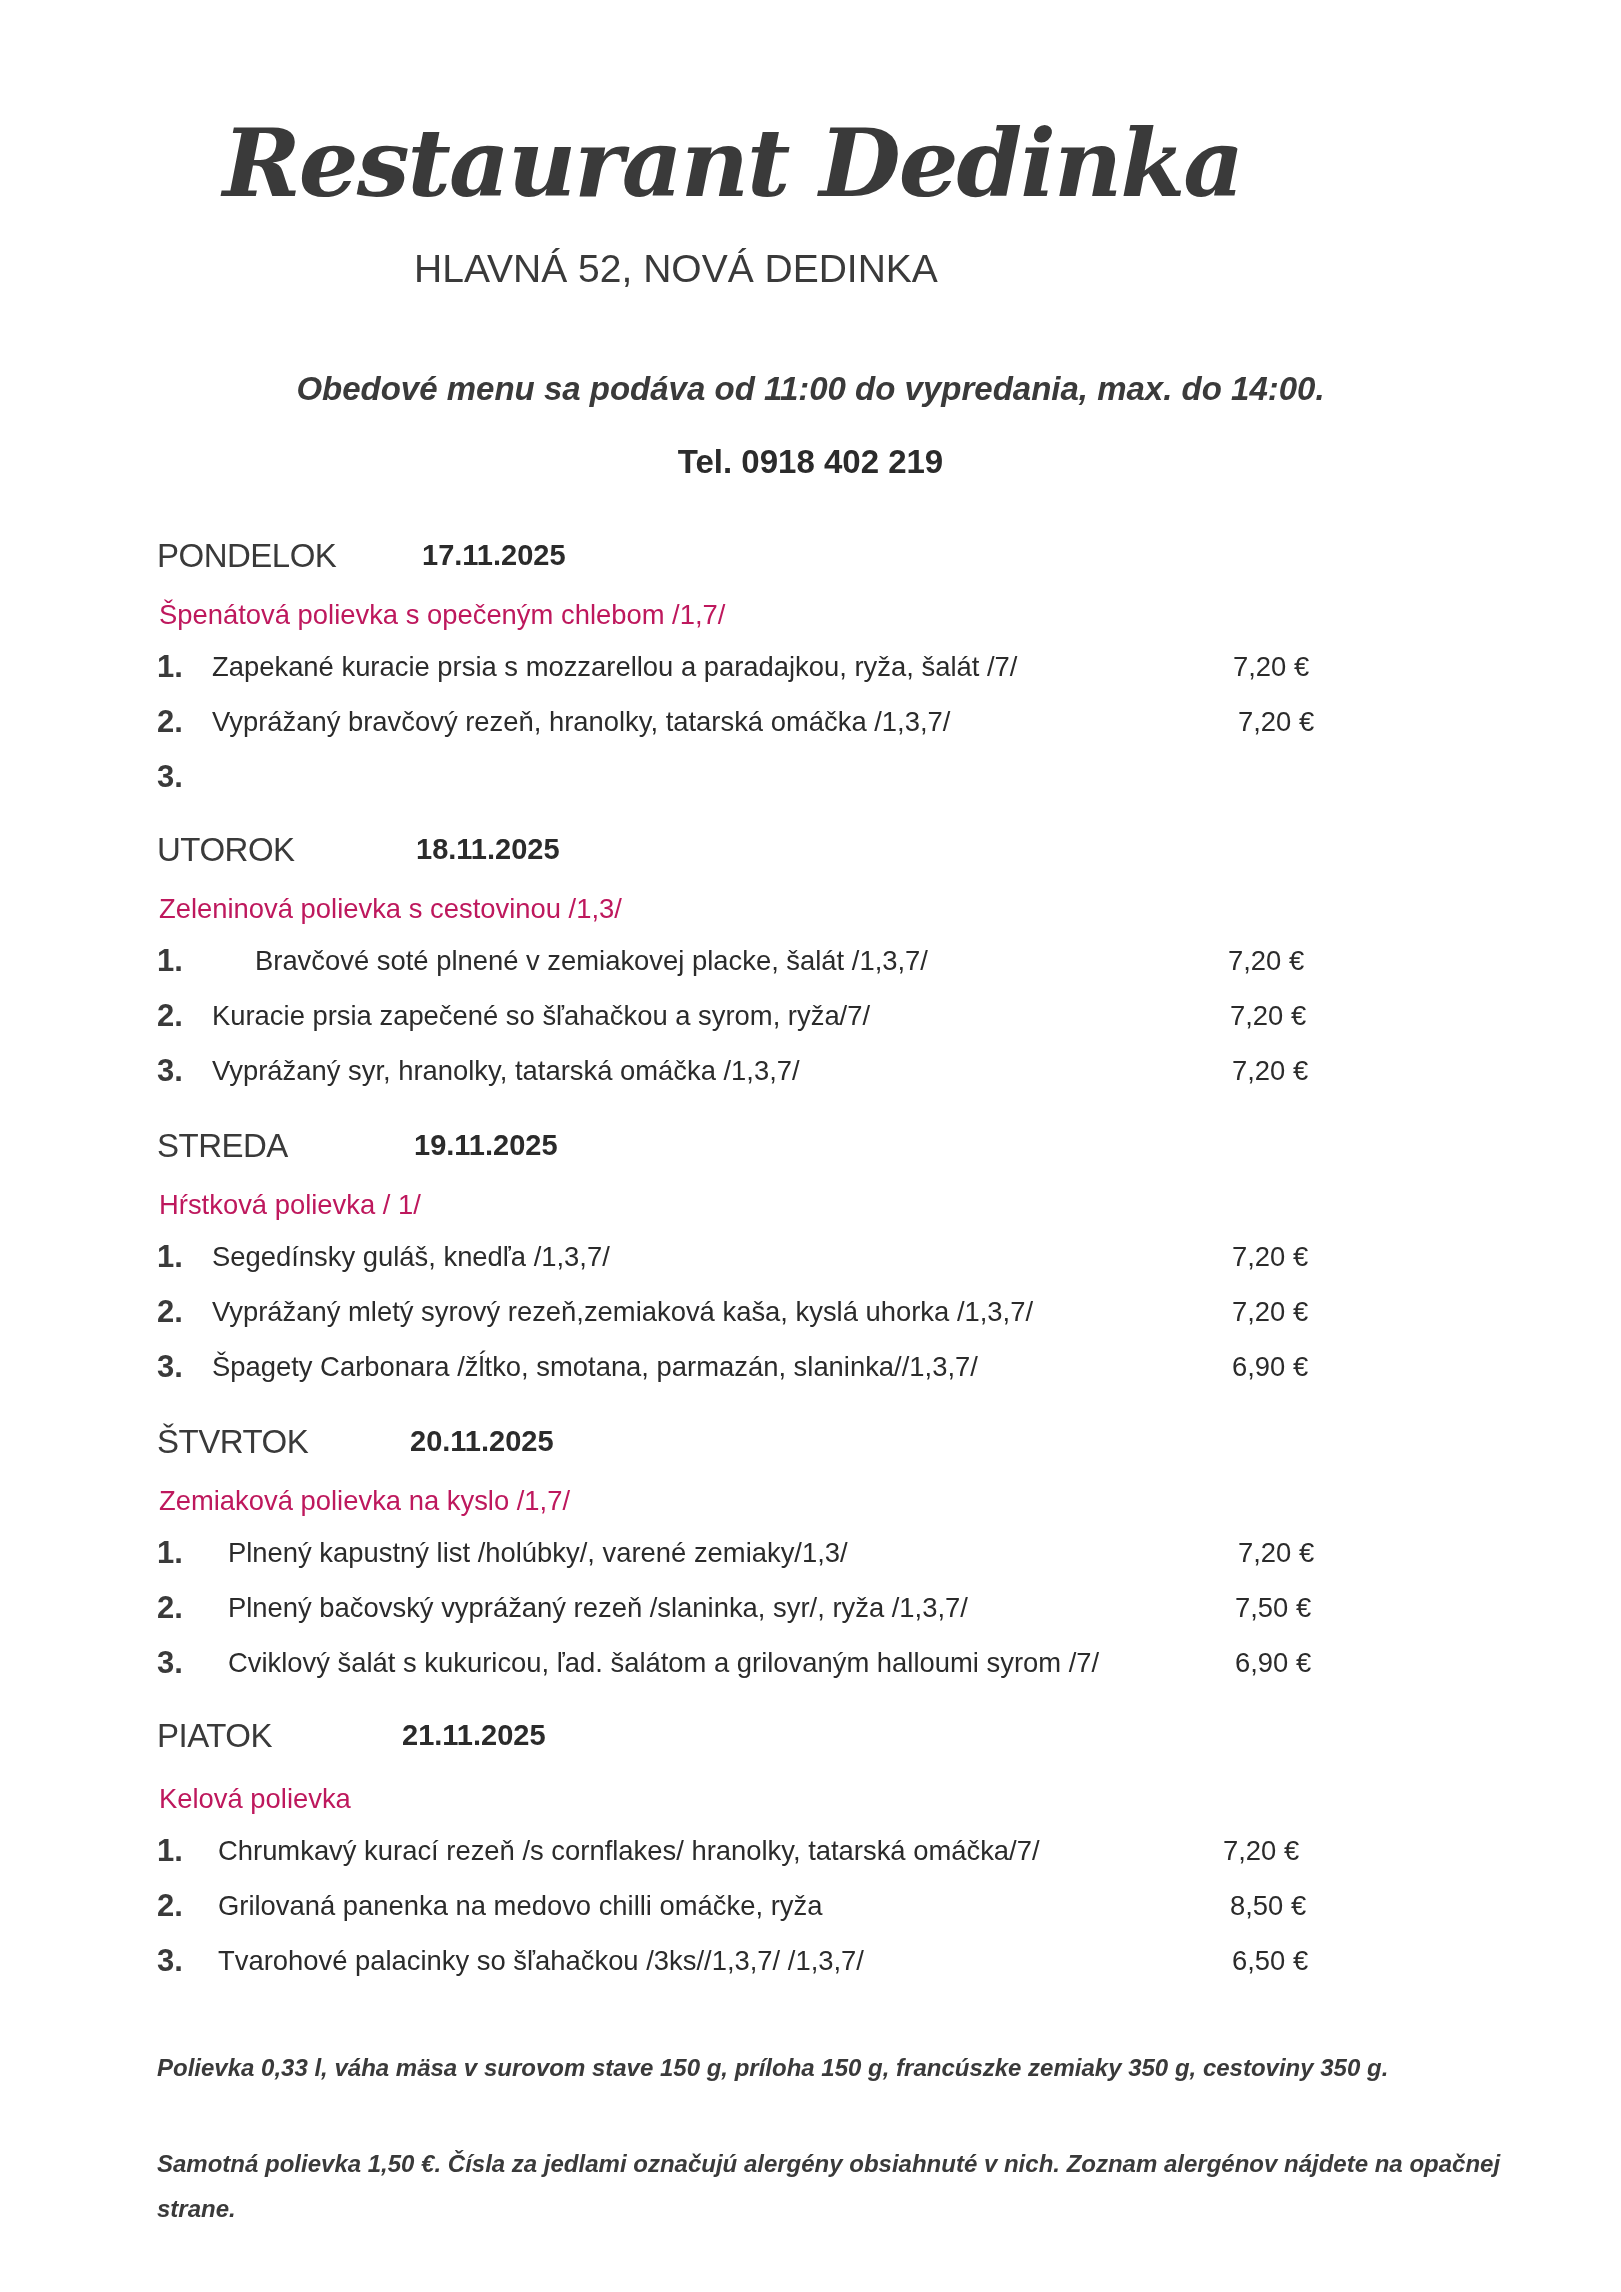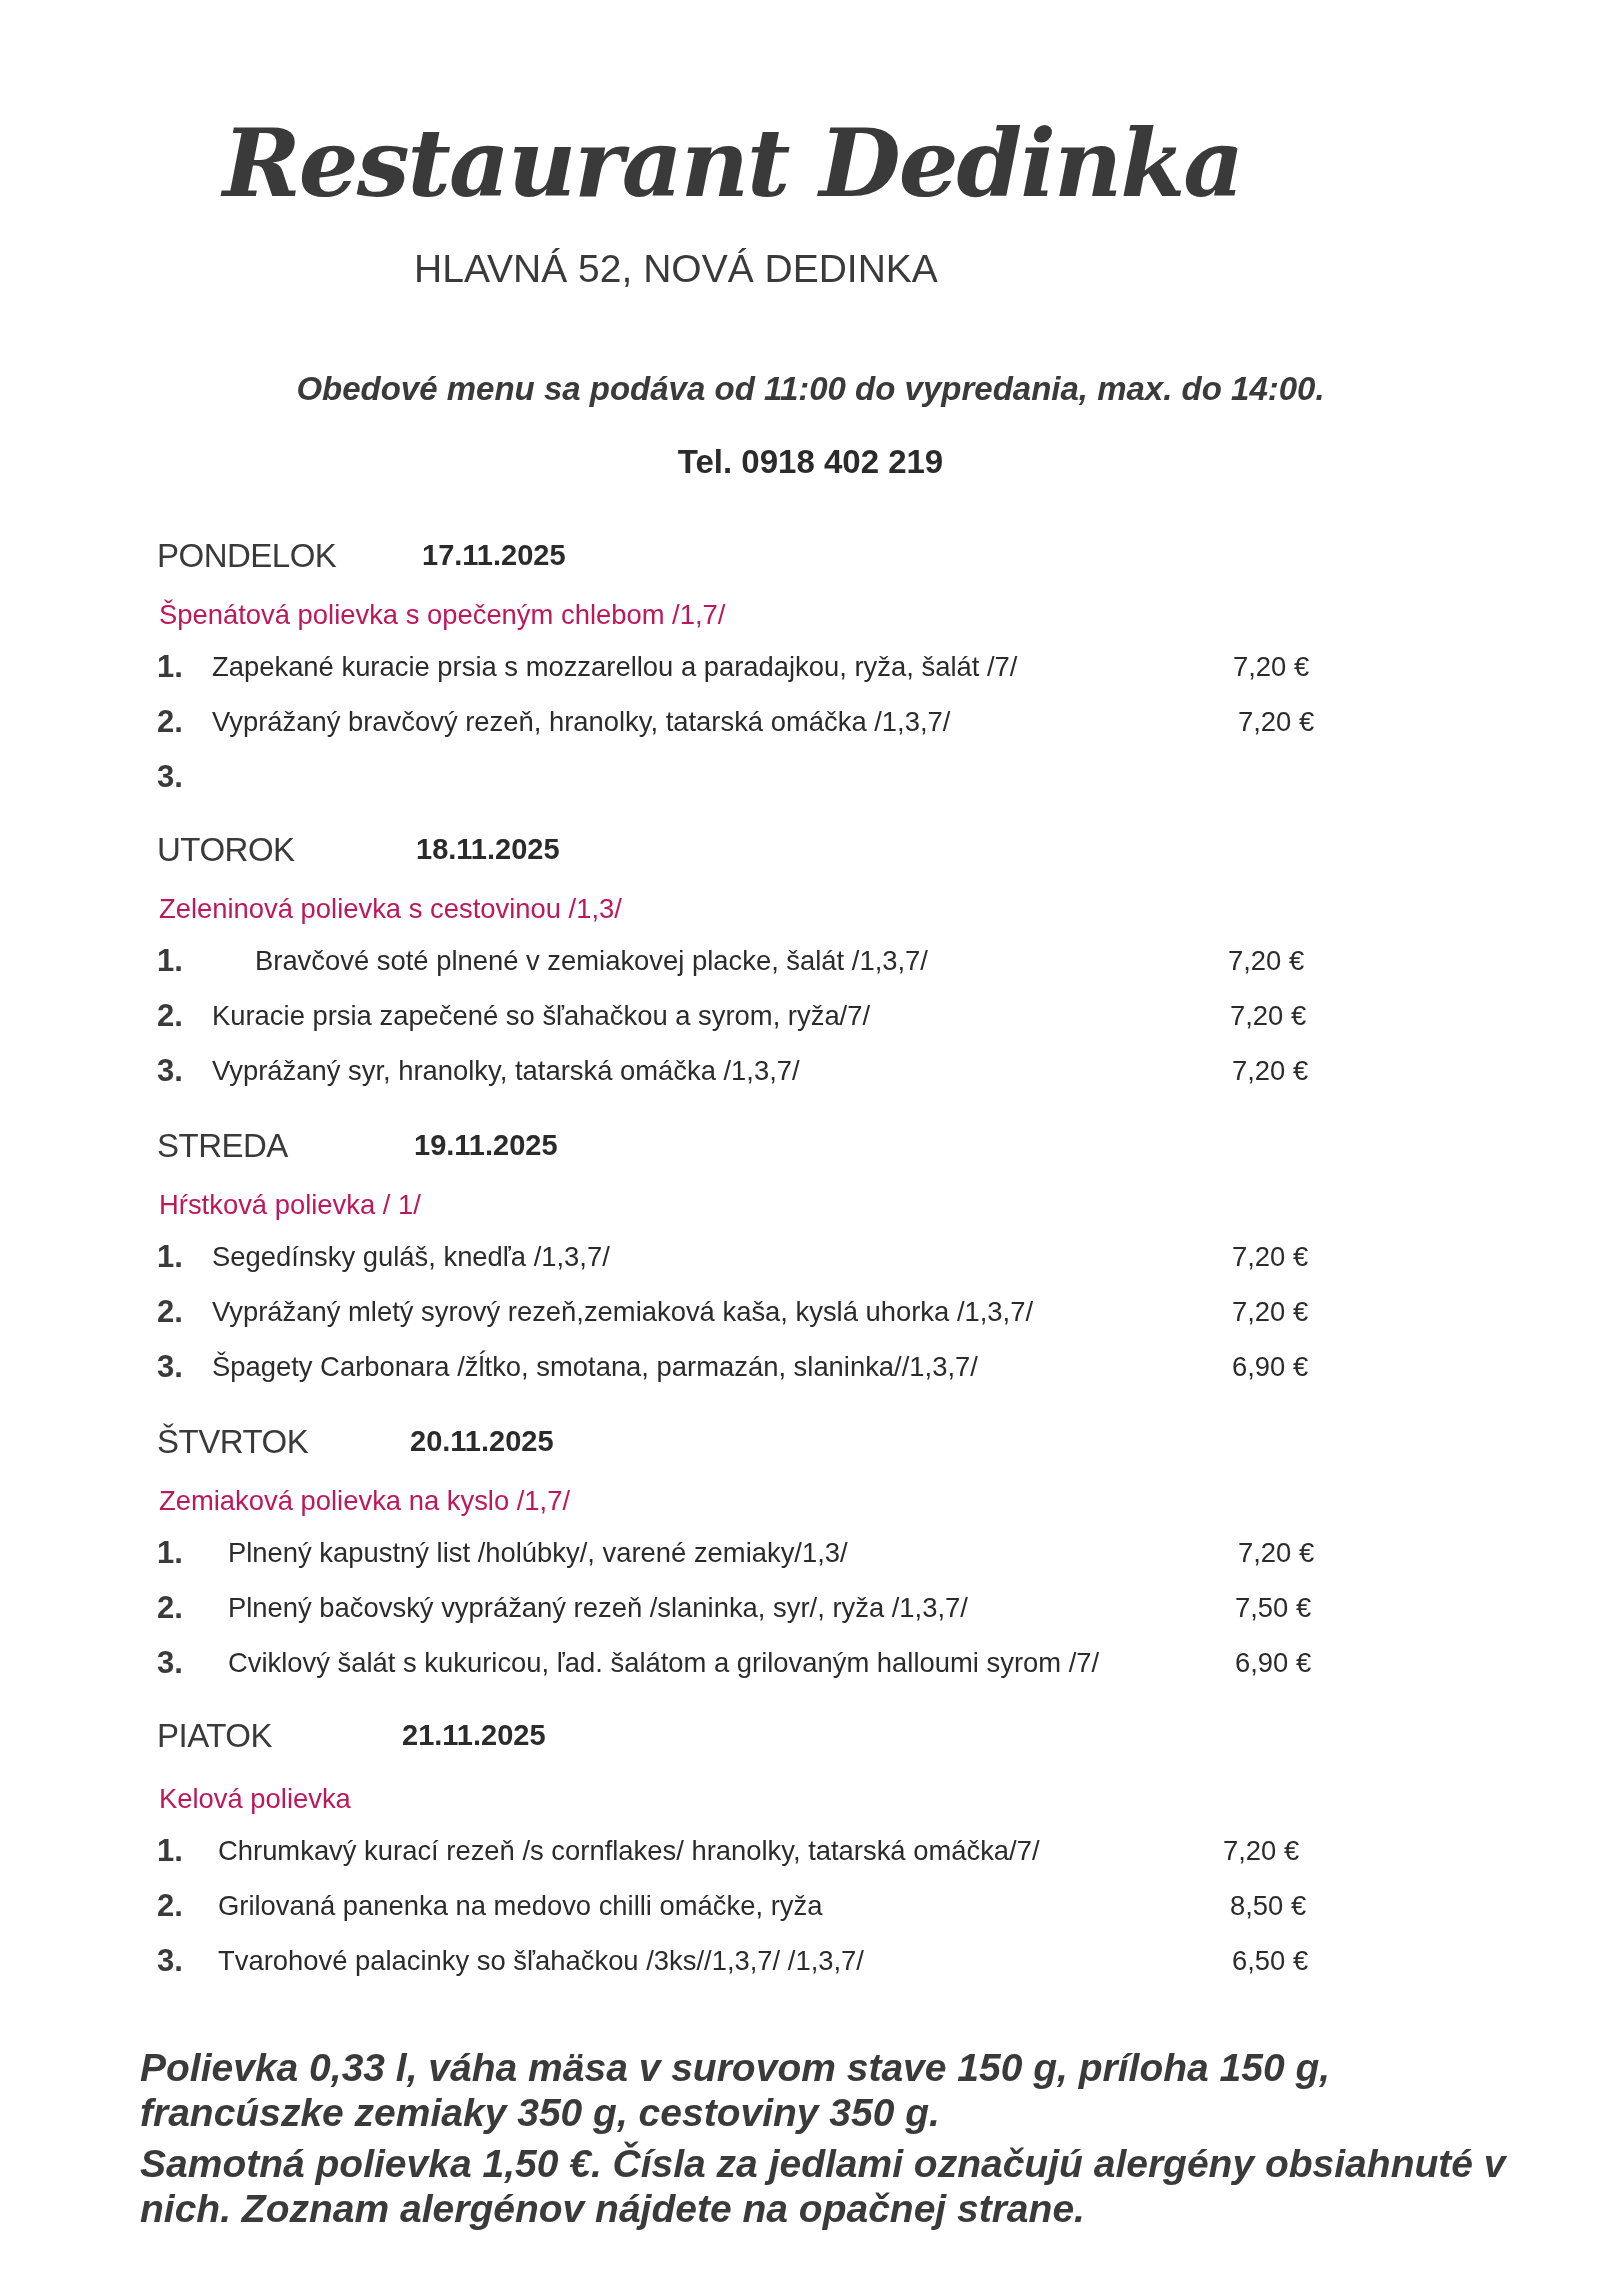--- a/index.html
+++ b/index.html
@@ -46,23 +46,23 @@
   }
   .item-name {
     position: absolute; top: 3.9px;
     font-family: "Liberation Sans", sans-serif; font-size: 27.4px; color: #2b2b2b; white-space: nowrap;
   }
   .item-price {
     position: absolute; top: 3.9px;
     font-family: "Liberation Sans", sans-serif; font-size: 27.4px; color: #2b2b2b; white-space: nowrap;
   }
   .footer {
-    position: absolute; left: 140px; width: 1392px;
+    position: absolute; left: 157px; width: 1392px;
     font-family: "Liberation Sans", sans-serif; font-style: italic; font-weight: bold;
-    font-size: 39px; line-height: 45px; color: #3a3a3a;
+    font-size: 24px; line-height: 45px; color: #3a3a3a;
   }
 </style>
 </head>
 <body>
 
 <div class="title">Restaurant Dedinka</div>
 <div class="address">HLAVNÁ 52, NOVÁ DEDINKA</div>
 <div class="serving">Obedové menu sa podáva od 11:00 do vypredania, max. do 14:00.</div>
 <div class="phone">Tel. 0918 402 219</div>
 

